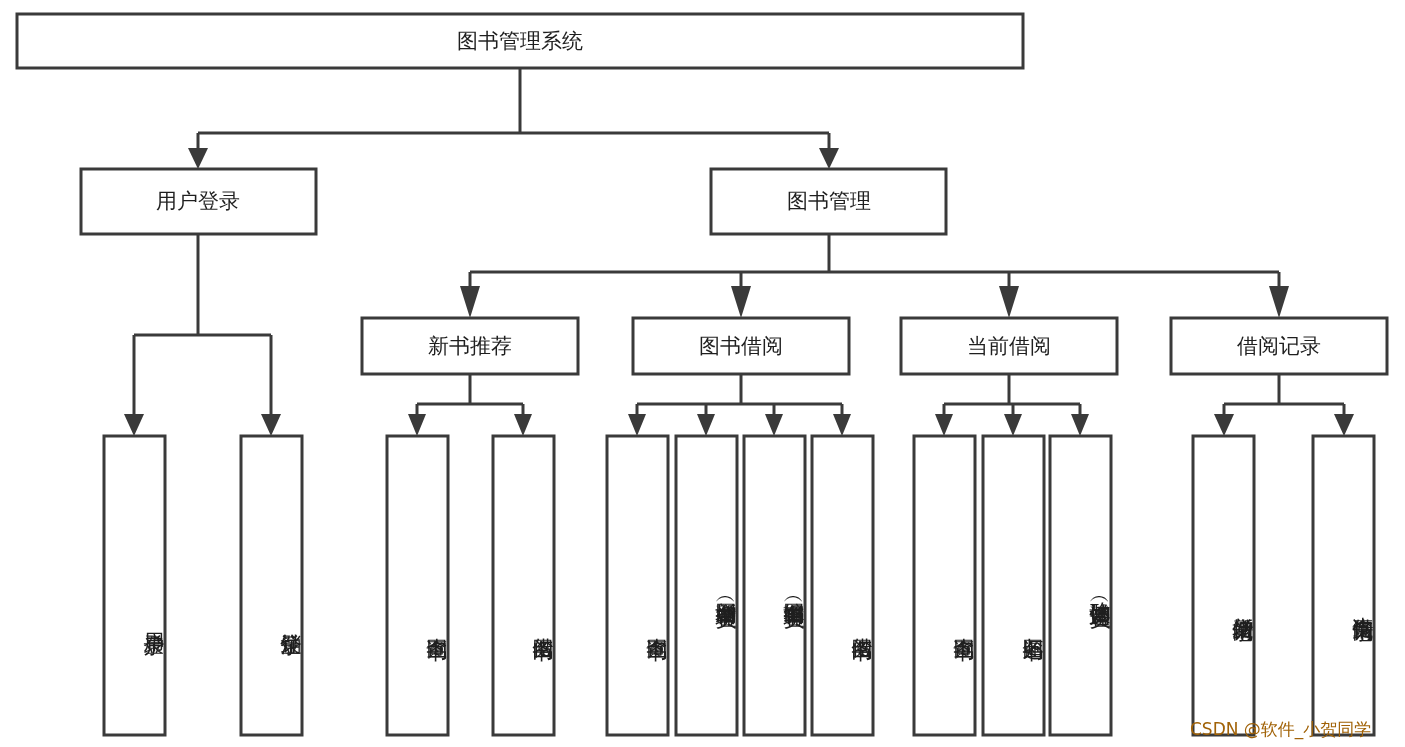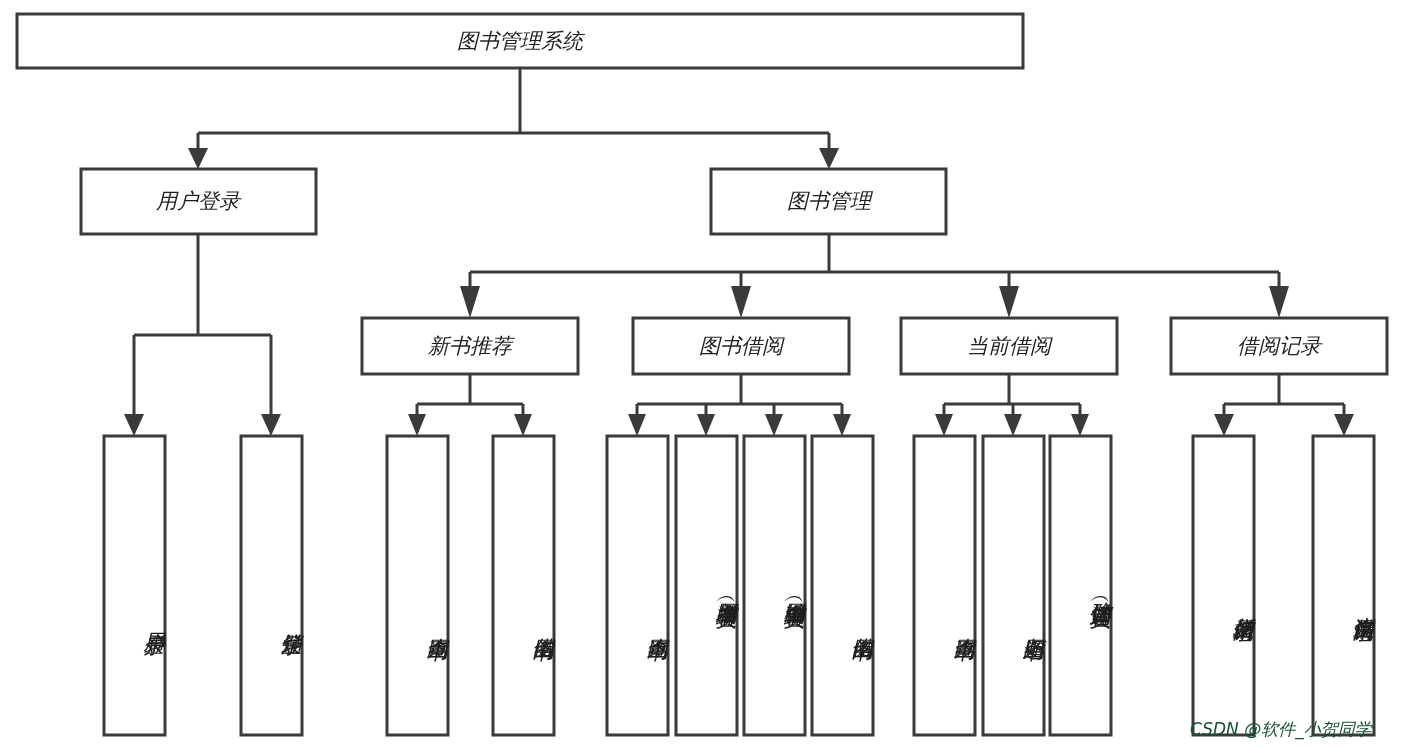--- a/index.html
+++ b/index.html
@@ -1,30 +1,30 @@
 <!DOCTYPE html>
 <html><head>
 <meta charset="utf-8">
 <style>
   html,body{margin:0;padding:0;background:#ffffff;}
   body{width:1405px;height:747px;overflow:hidden;
        font-family:"DejaVu Sans","Liberation Sans",sans-serif;}
-  #stage{position:relative;width:1142px;height:747px;background:#fff;font-style:italic;}
+  #stage{position:relative;width:1142px;height:747px;background:#fff;}
   svg#diagram{position:absolute;left:0;top:0;width:1405px;height:747px;display:block;}
   .nodebox{fill:#ffffff;stroke:#3a3a3a;stroke-width:3;}
   .link{stroke:#3a3a3a;stroke-width:3;fill:none;stroke-linecap:butt;}
   .arrowhead{fill:#3a3a3a;stroke:none;}
   .lbl-h{font-size:21px;fill:#1f1f1f;text-anchor:middle;dominant-baseline:middle;
          font-family:"DejaVu Sans","Liberation Sans",sans-serif;}
   .vlabel{position:absolute;display:flex;align-items:flex-start;justify-content:center;
           writing-mode:vertical-rl;text-orientation:upright;
           font-size:21px;line-height:1.12;color:#1f1f1f;letter-spacing:1px;
           white-space:nowrap;pointer-events:none;
           font-family:"DejaVu Sans","Liberation Sans",sans-serif;}
-  .watermark{position:absolute;font-size:17px;color:#14532d;white-space:nowrap;
+  .watermark{position:absolute;font-size:17px;color:#a16207;white-space:nowrap;
              font-family:"DejaVu Sans","Liberation Sans",sans-serif;}
 </style>
 </head>
 <body>
 
 <div id="stage">
 
   <svg id="diagram" viewBox="0 0 1405 747">
     <defs></defs>
 

